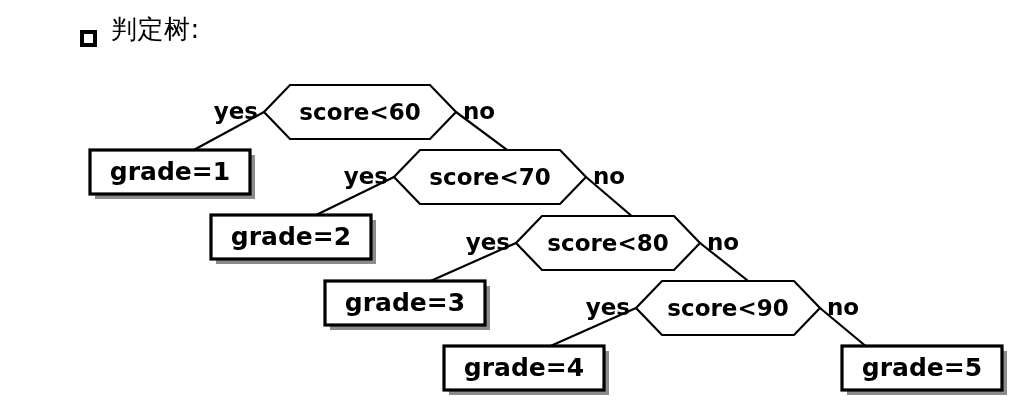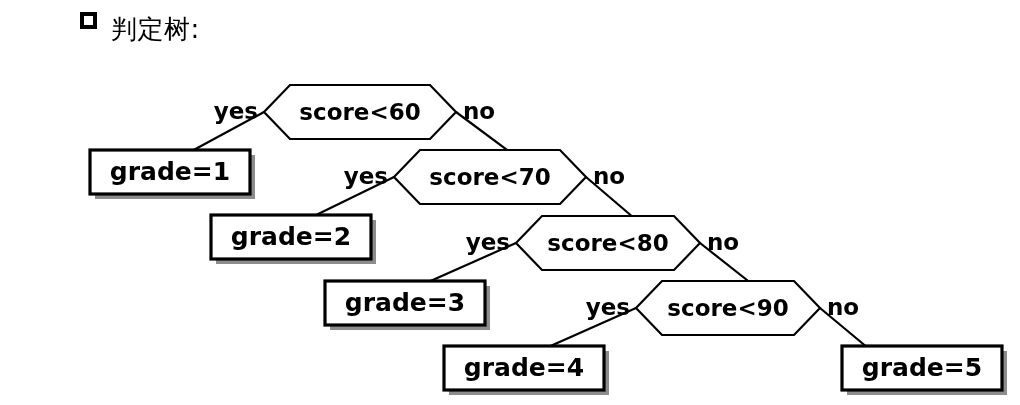--- a/index.html
+++ b/index.html
@@ -19,21 +19,21 @@
     height: 405px;
     background: #ffffff;
   }
 
   
   .heading {
     position: absolute;
     left: 32px;
     top: 12px;
     display: flex;
-    align-items: flex-start;
+    align-items: flex-end;
     gap: 14px;
     padding-left: 48px;
   }
   .bullet-square {
     width: 17px;
     height: 17px;
     border: 4px solid #000000;
     background: #ffffff;
     box-sizing: border-box;
   }

